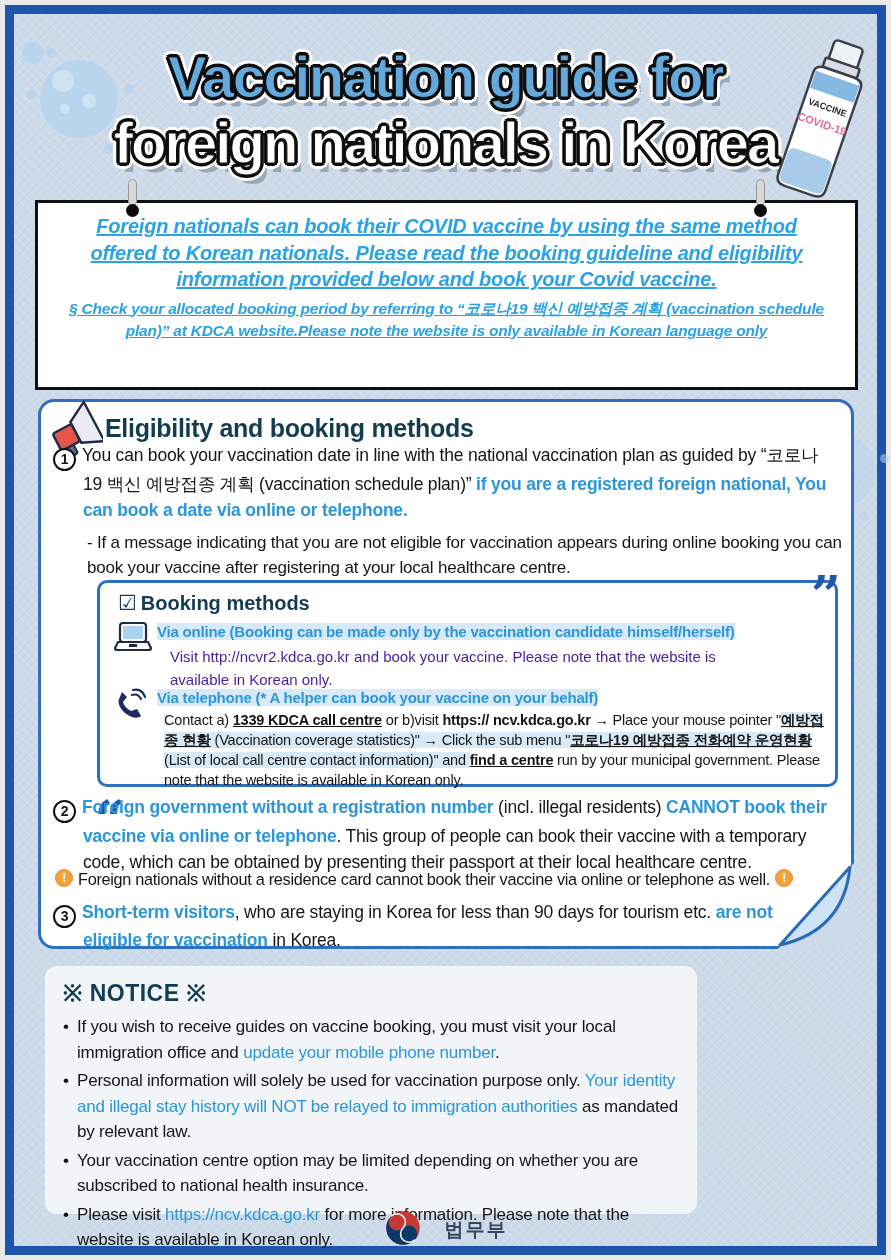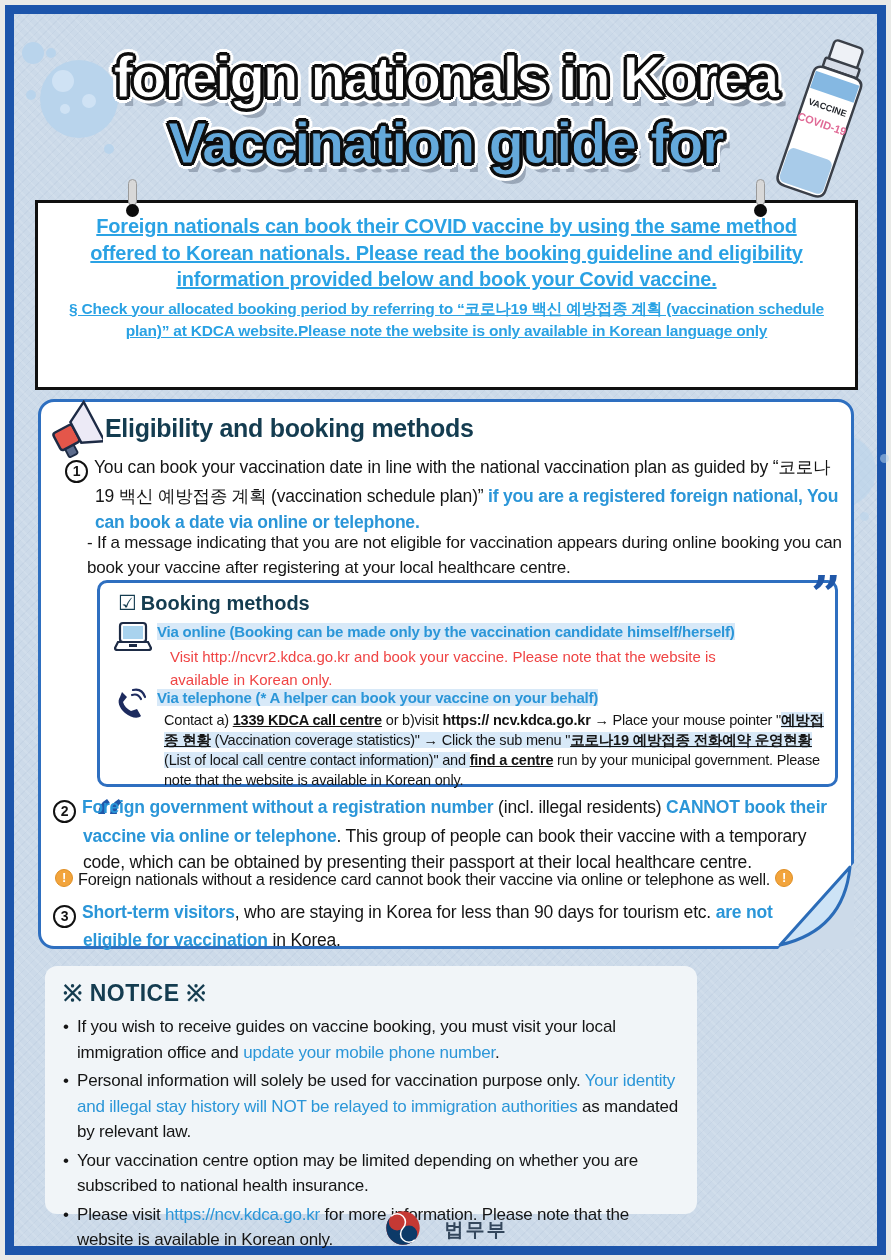--- a/index.html
+++ b/index.html
@@ -33,51 +33,51 @@
       6px 9px 0 rgba(90,105,125,.45);
   }
   .title-l1 { font-size:58px; color:#64a9db; }
   .title-l2 { font-size:58px; color:#ffffff; letter-spacing:-2px; }
 
   
   .vial { position:absolute; top:24px; right:14px; width:78px; height:160px; transform:rotate(19deg); z-index:2; }
 
   
   .intro-box { position:absolute; left:21px; top:186px; width:823px; height:190px; background:#ffffff;
-    border:3px solid #101010; z-index:1; padding:10px 28px 0 28px; text-align:center; }
+    border:3px solid #101010; z-index:1; padding:10px 28px 0 28px; text-align:center;font-style:italic; }
   .pin { position:absolute; top:-24px; width:13px; height:38px; }
   .pin .stem { position:absolute; top:0; left:2px; width:9px; height:27px; background:#d8d8d8; border:1px solid #9a9a9a; border-radius:5px; }
   .pin .ball { position:absolute; bottom:0; left:0; width:13px; height:13px; background:#0c0c0c; border-radius:50%; }
   .intro-main { font-size:20px; font-weight:bold; line-height:26.5px; color:#2aa2e4; text-decoration:underline; letter-spacing:-0.2px; }
   .intro-note { margin-top:5px; font-size:15.5px; font-weight:bold; line-height:22.5px; color:#2aa2e4; text-decoration:underline; letter-spacing:-0.2px; }
 
   
   .elig-box { position:absolute; left:24px; top:385px; width:816px; height:550px; background:#ffffff;
     border:3px solid #2e6fc0; border-radius:16px; z-index:1; }
   .elig-header { position:absolute; left:64px; top:12px; font-size:25px; font-weight:bold; color:#143c50; letter-spacing:-0.3px; }
   .megaphone { position:absolute; left:4px; top:-2px; width:58px; height:58px; }
   .item { position:absolute; font-size:17.5px; line-height:26px; color:#151515; padding-left:30px; text-indent:-30px; letter-spacing:-0.2px; }
   .num { display:inline-block; width:23px; height:23px; border:2px solid #111; border-radius:50%; text-align:center;
     font-size:14px; font-weight:bold; line-height:19px; margin-right:6px; text-indent:0; vertical-align:-3px; background:#fff; }
   .blue { color:#2b96d8; }
-  .item1 { left:12px; top:52px; width:784px;margin-left:12px; }
+  .item1 { left:12px; top:40px; width:784px; }
   .note1 { position:absolute; left:46px; top:128px; width:756px; font-size:17px; line-height:25px; color:#151515; letter-spacing:-0.2px; }
 
   
   .booking-box { position:absolute; left:56px; top:178px; width:741px; height:207px; background:#ffffff;
     border:3px solid #2e6fc0; border-radius:10px; }
   .quote { position:absolute; font-size:52px; font-weight:bold; color:#2057a8; line-height:0.6; font-family:"DejaVu Serif", serif; }
   .quote-tr { right:-6px; top:-4px; }
   .quote-bl { left:-6px; bottom:-26px; transform:rotate(180deg); }
   .bk-heading { position:absolute; left:18px; top:8px; font-size:20px; font-weight:bold; color:#143c50; }
   .bk-check { font-family:"DejaVu Sans", sans-serif; font-weight:normal; font-size:21px; margin-right:4px; color:#143c50; }
   .bk-title { position:absolute; font-size:15px; font-weight:bold; color:#2b96d8; letter-spacing:-0.2px; }
   .hl { background:#d8e9f8; }
   .bk-online-title { left:57px; top:40px; }
-  .bk-online-body { position:absolute; left:70px; top:62px; width:600px; font-size:15px; line-height:23px; color:#ef4444; }
+  .bk-online-body { position:absolute; left:70px; top:62px; width:600px; font-size:15px; line-height:23px; color:#4c1d95; }
   .bk-tel-title { left:57px; top:106px; }
   .bk-tel-body { position:absolute; left:64px; top:127px; width:670px; font-size:14.5px; line-height:20px; color:#151515; letter-spacing:-0.2px; }
   .u { text-decoration:underline;margin-top:12px; }
   .bold { font-weight:bold; }
   .laptop-icon { position:absolute; left:14px; top:38px; width:38px; height:32px; }
   .phone-icon { position:absolute; left:14px; top:104px; width:32px; height:34px; }
 
   .item2 { left:12px; top:392px; width:794px; line-height:26px; }
   .warning-row { position:absolute; left:14px; top:466px; width:792px; display:flex; align-items:flex-start; gap:5px;
     font-size:16.3px; line-height:22px; color:#151515; letter-spacing:-0.3px; }
@@ -120,22 +120,22 @@
       </div>
       <div class="virus" style="left:8px; top:28px; width:22px; height:22px;"></div>
       <div class="virus faint" style="left:788px; top:420px; width:74px; height:74px;">
         <span class="spot" style="left:14px; top:12px; width:20px; height:20px;"></span>
         <span class="spike" style="left:-12px; top:28px; width:9px; height:9px;"></span>
         <span class="spike" style="left:78px; top:20px; width:9px; height:9px;"></span>
         <span class="spike" style="left:58px; top:78px; width:9px; height:9px;"></span>
       </div>
 
       <div class="title-wrap">
+        <div class="title-line title-l1">Vaccination guide for</div>
         <div class="title-line title-l2">foreign nationals in Korea</div>
-        <div class="title-line title-l1">Vaccination guide for</div>
       </div>
 
       <div class="vial">
         <svg width="78" height="160" viewBox="0 0 78 160">
           <rect x="24" y="2" width="30" height="22" rx="4" fill="#eef1f6" stroke="#3a3f48" stroke-width="2.5"></rect>
           <rect x="21" y="22" width="36" height="10" rx="2" fill="#d7dde8" stroke="#3a3f48" stroke-width="2.5"></rect>
           <path d="M14 40 Q14 32 24 32 L54 32 Q64 32 64 40 L64 148 Q64 157 54 157 L24 157 Q14 157 14 148 Z" fill="#ffffff" stroke="#3a3f48" stroke-width="2.5"></path>
           <rect x="16" y="38" width="46" height="18" fill="#85b8e2"></rect>
           <rect x="16" y="118" width="46" height="36" rx="6" fill="#a8cbe9"></rect>
           <text x="39" y="72" text-anchor="middle" font-size="9" font-weight="bold" fill="#23262c" font-family="Liberation Sans, sans-serif">VACCINE</text>

